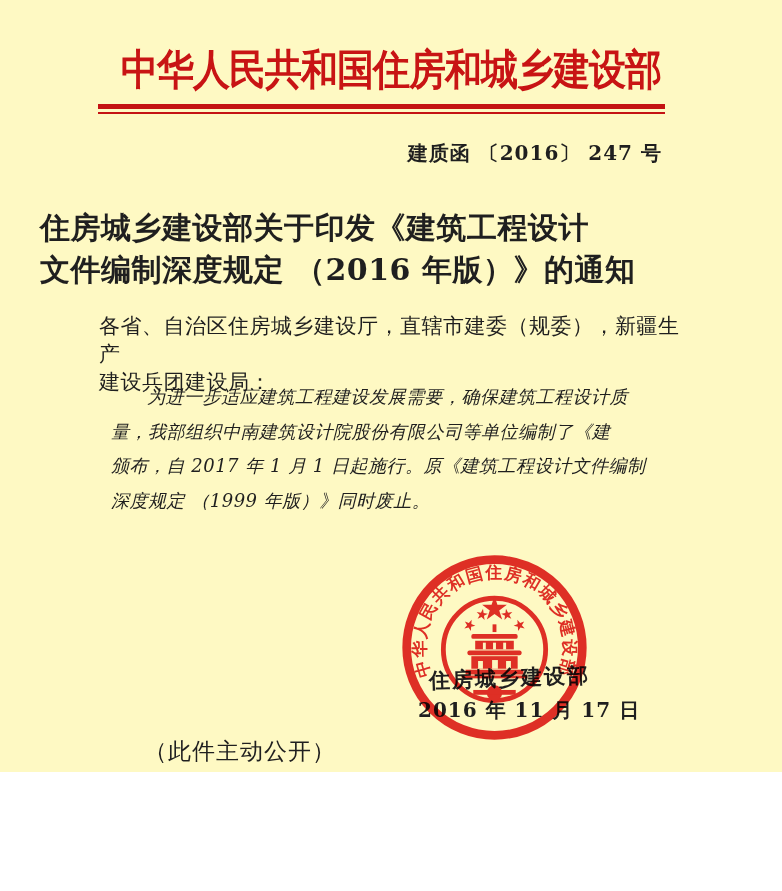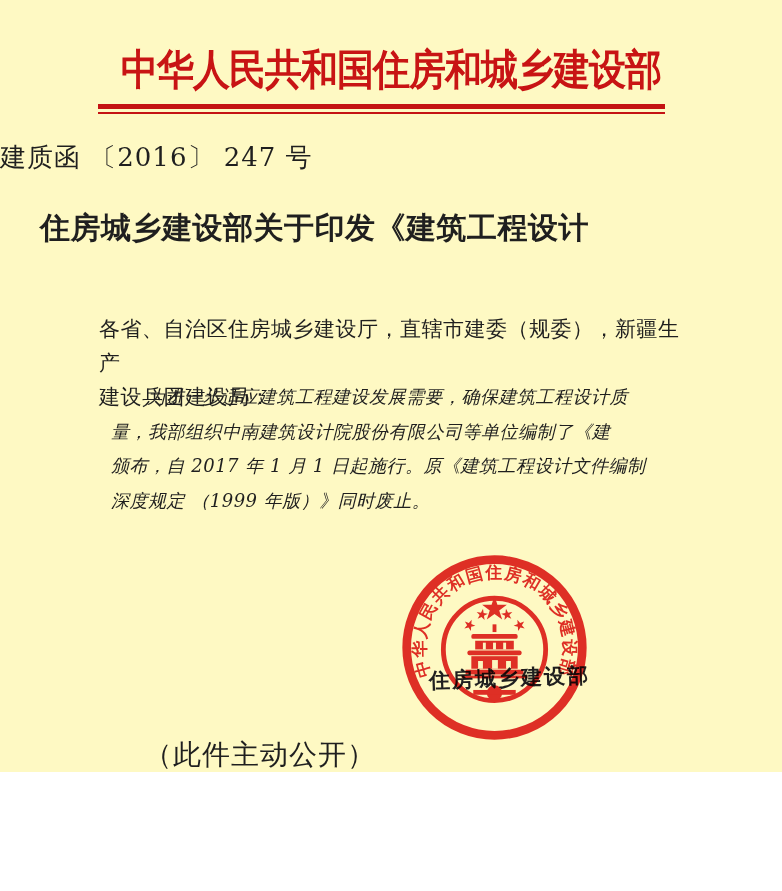--- a/index.html
+++ b/index.html
@@ -21,34 +21,34 @@
     letter-spacing:-1px;
     transform:scaleY(1.14);
     transform-origin:top center;
     white-space:nowrap;
   }
   .rule-top{position:absolute;left:98px;top:104px;width:567px;}
   .rule-top .bar-thick{height:5px;background:#c41313;}
   .rule-top .bar-thin{height:2px;background:#c41313;margin-top:3px;}
   .doc-number{
     position:absolute;top:140px;left:0;width:662px;
-    text-align:left;
-    font-size:26px;letter-spacing:1px;
-    font-weight:400;
+    text-align:right;
+    font-size:20px;letter-spacing:1px;
+    font-weight:700;
   }
   .notice-title{
     position:absolute;top:207px;left:40px;right:55px;
     text-align:left;
     font-size:30px;font-weight:bold;
     line-height:42px;
     letter-spacing:0.5px;
   }
   .salutation{
     position:absolute;left:99px;top:312px;width:592px;
-    font-size:21px;line-height:34px;letter-spacing:0.5px;
+    font-size:21px;line-height:28px;letter-spacing:0.5px;
   }
   .paragraph{
     position:absolute;left:111px;top:380px;width:592px;
     font-size:18px;line-height:34.5px;letter-spacing:0.5px;font-style:italic;
   }
   .paragraph .indent{text-indent:2em;}
   
   .seal{
     position:absolute;left:398px;top:551px;
     width:193px;height:193px;
@@ -61,21 +61,21 @@
     font-size:21px;font-weight:bold;letter-spacing:2px;
     z-index:2;transform:rotate(-2deg);white-space:nowrap;
   }
   .sign-date{
     position:absolute;left:418px;top:697px;
     font-size:20px;font-weight:bold;letter-spacing:1px;
     z-index:2;white-space:nowrap;
   }
   .footer-note{
     position:absolute;left:144px;top:736px;
-    font-size:28px;letter-spacing:1px;text-align:right;
+    font-size:23px;letter-spacing:1px;text-align:right;
   }
   .rule-bottom{position:absolute;left:97px;top:863px;width:580px;}
   .rule-bottom .bar-thin{height:2px;background:#c41313;}
   .rule-bottom .bar-thick{height:6px;background:#c41313;margin-top:3px;}
 </style>
 </head>
 <body>
 
 <div class="page">
 
@@ -83,36 +83,38 @@
 
   <div class="rule-top">
     <div class="bar-thick"></div>
     <div class="bar-thin"></div>
   </div>
 
   <div class="doc-number">建质函 〔2016〕 247 号</div>
 
   <div class="notice-title">
     <div>住房城乡建设部关于印发《建筑工程设计</div>
+    <div>文件编制深度规定 （2016 年版）》的通知</div>
   </div>
 
   <div class="salutation">
     <div>各省、自治区住房城乡建设厅，直辖市建委（规委），新疆生产</div>
     <div>建设兵团建设局：</div>
   </div>
 
   <div class="paragraph">
     <div class="indent">为进一步适应建筑工程建设发展需要，确保建筑工程设计质</div>
     <div>量，我部组织中南建筑设计院股份有限公司等单位编制了《建</div>
     <div>颁布，自 2017 年 1 月 1 日起施行。原《建筑工程设计文件编制</div>
     <div>深度规定 （1999 年版）》同时废止。</div>
   </div>
 
   <div class="signature">住房城乡建设部</div>
 
+  <div class="sign-date">2016 年 11 月 17 日</div>
 
   <svg class="seal" viewBox="0 0 200 200" xmlns="http://www.w3.org/2000/svg">
     <defs>
       <path id="sealArc" d="M 34.8,130.4 A 72,72 0 1 1 165.2,130.4" fill="none"></path>
       <polygon id="star" points="0,-10 -2.25,-3.09 -9.51,-3.09 -3.63,1.18 -5.88,8.09 0,3.82 5.88,8.09 3.63,1.18 9.51,-3.09 2.25,-3.09"></polygon>
     </defs>
 
     <circle cx="100" cy="100" r="91" fill="none" stroke="#dd2020" stroke-width="9"></circle>
 
     <text font-size="17.5" font-weight="bold" fill="#dd2020" letter-spacing="1.5" font-family="DejaVu Serif, Liberation Serif, serif">

